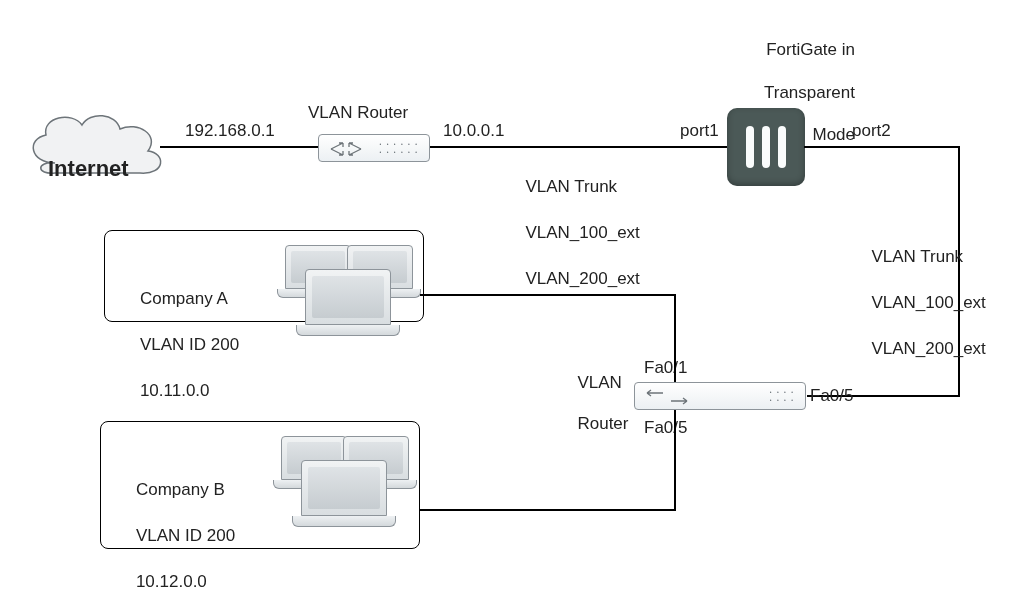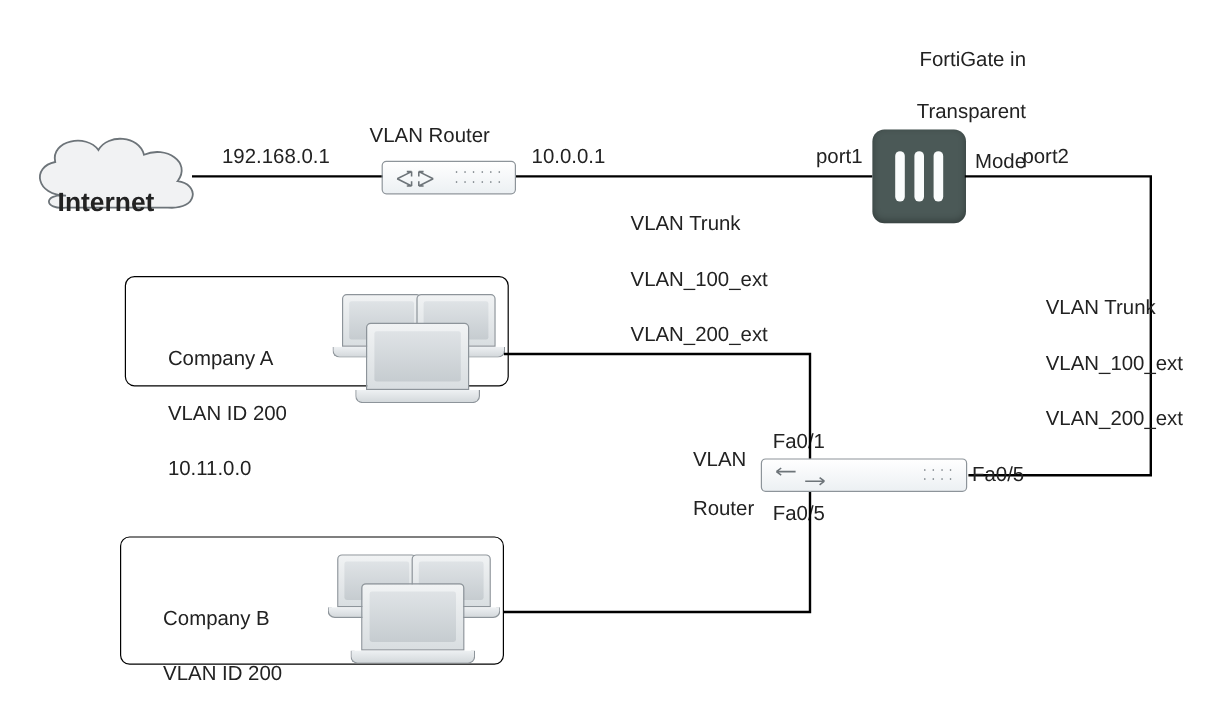--- a/index.html
+++ b/index.html
@@ -133,21 +133,21 @@
         <div class="lap-screen"></div>
         <div class="lap-base"></div>
       </div>
   </div>
 </div>
 
 <svg style="left:420px;top:293px" width="260" height="92">
   <polyline points="0,2 255,2 255,89" fill="none" stroke="#000" stroke-width="2"></polyline>
 </svg>
 
-<div class="abs card" style="left:100px;top:447px;width:320px;height:107px">
+<div class="abs card" style="left:100px;top:421px;width:320px;height:128px">
   <div class="abs txt" style="left:16px;top:34px;line-height:1.35">
     <span>Company B</span><br>
     <span>VLAN ID 200</span><br>
     <span>10.12.0.0</span>
   </div>
   <div class="laptops" style="left:180px;top:14px">
     <div class="laptop" style="left:0;top:0">
         <div class="lap-screen"></div>
         <div class="lap-base"></div>
       </div>

